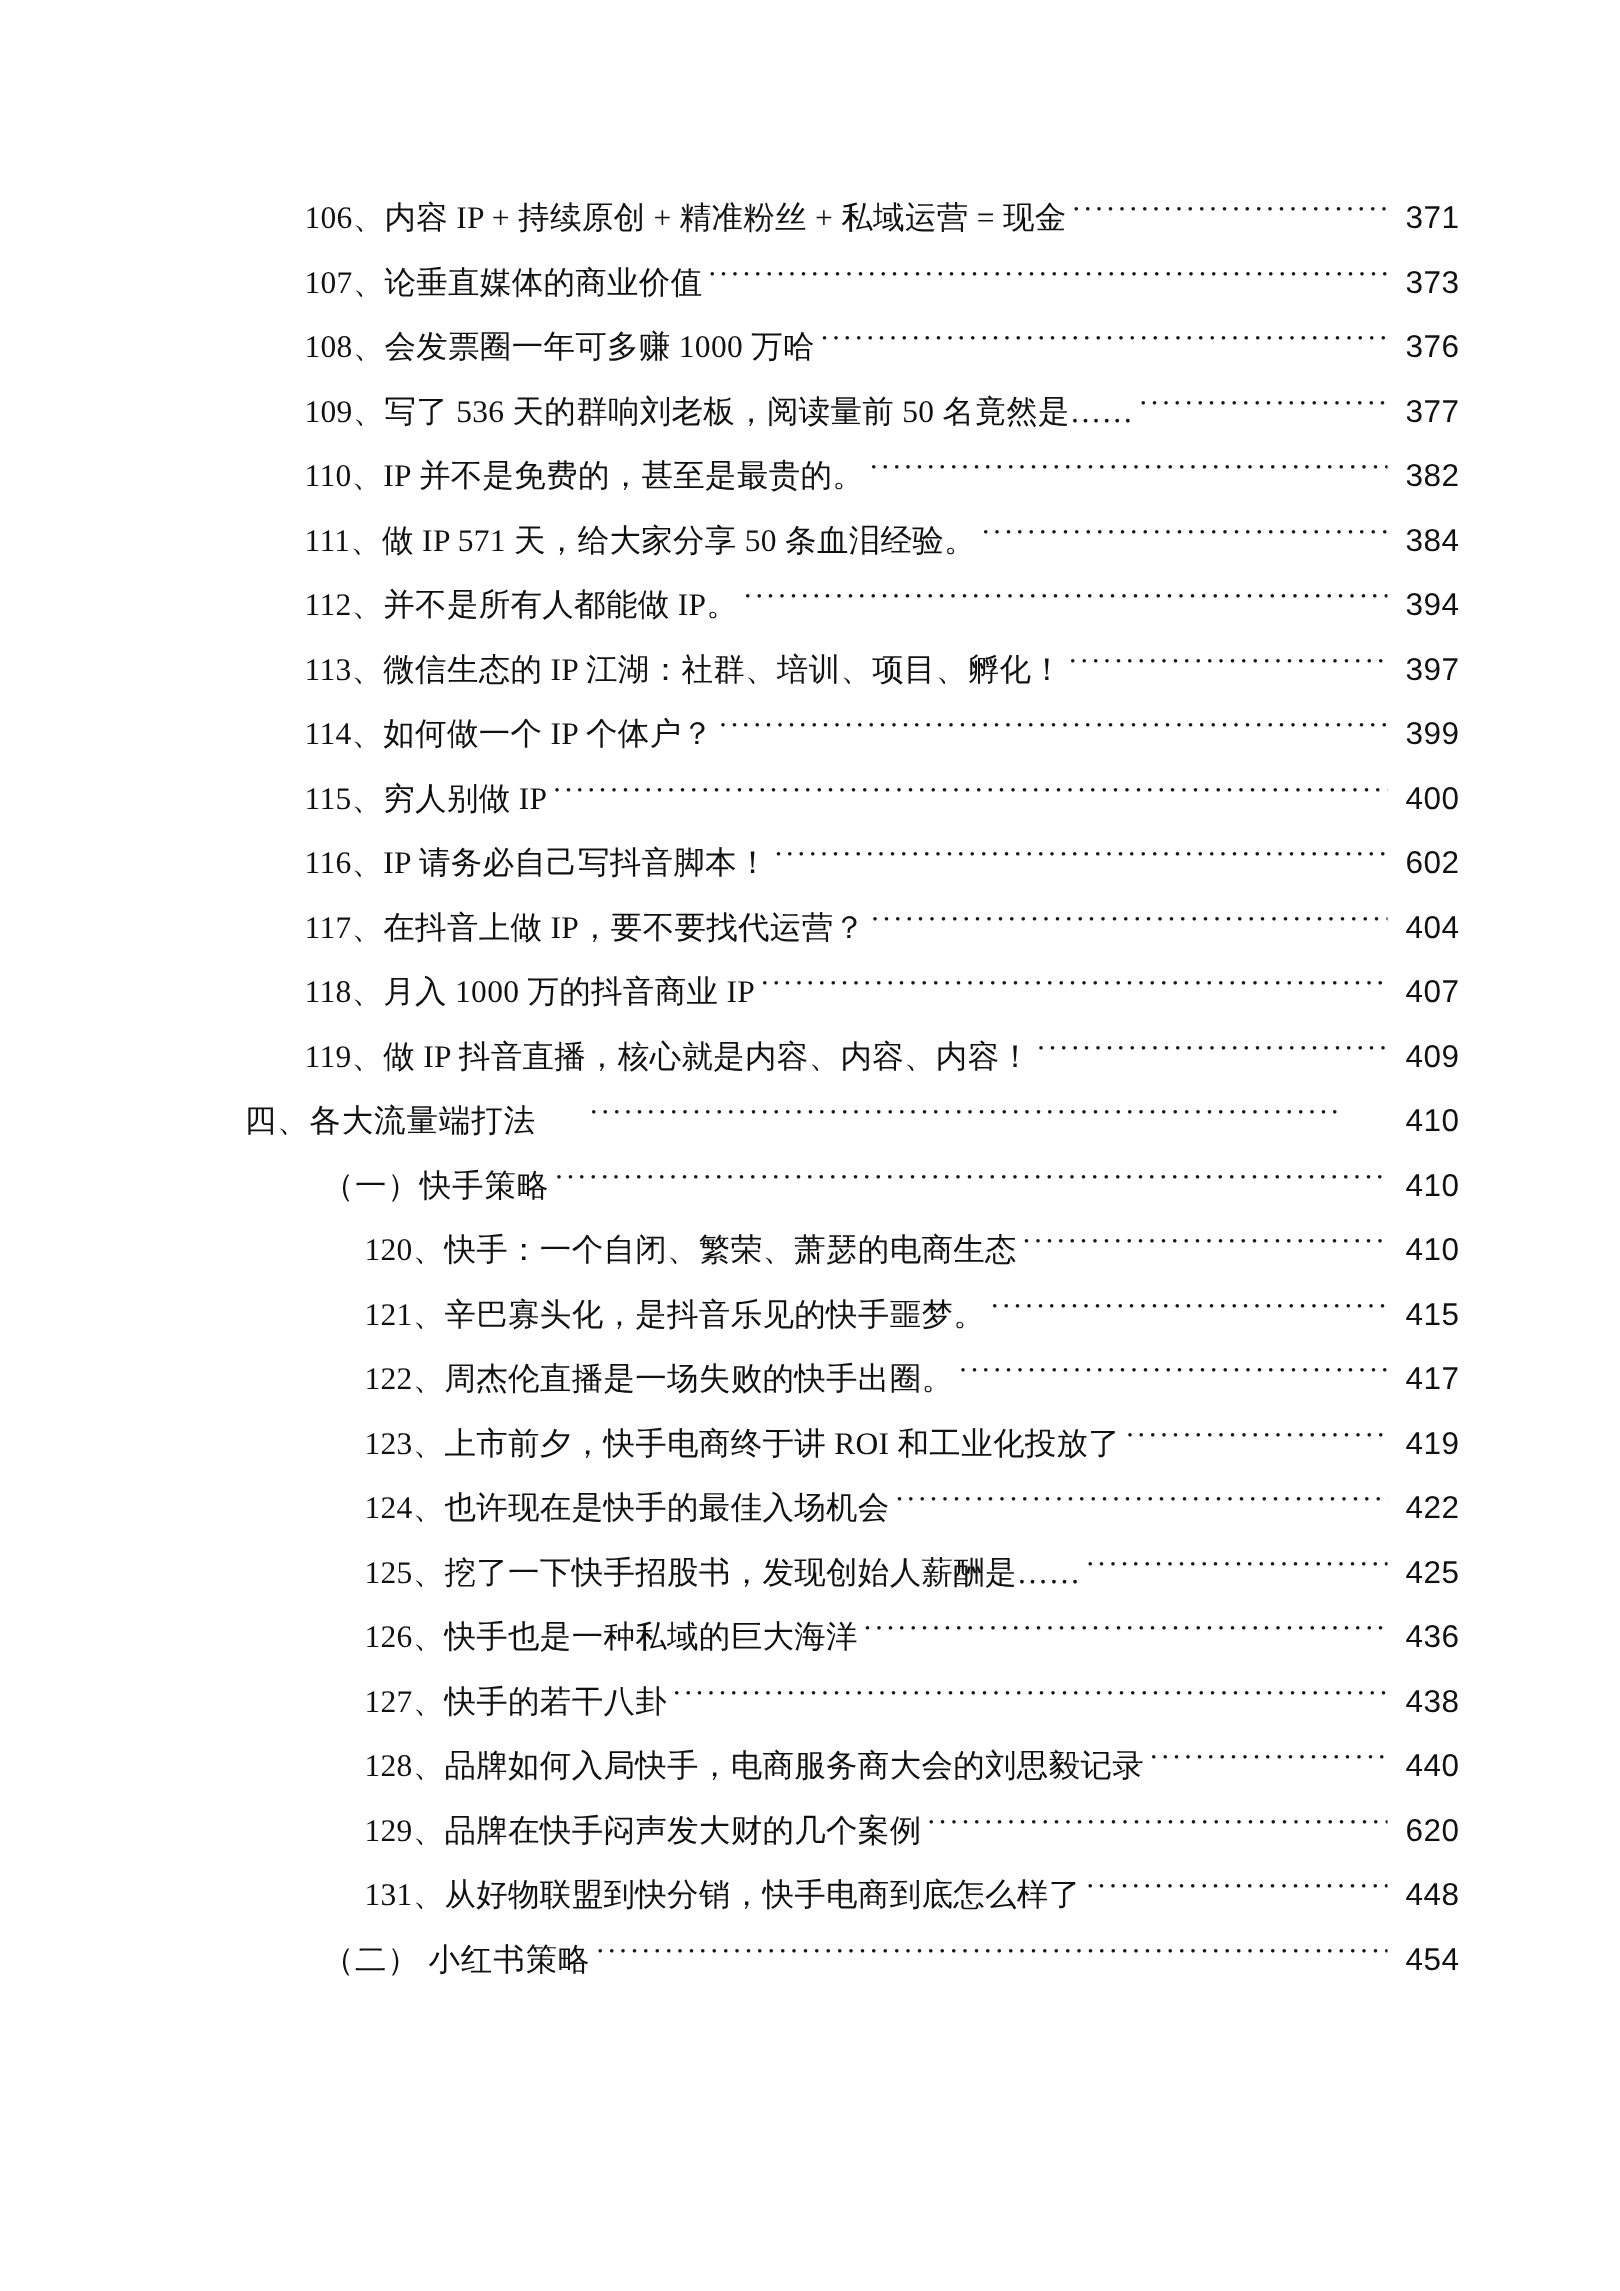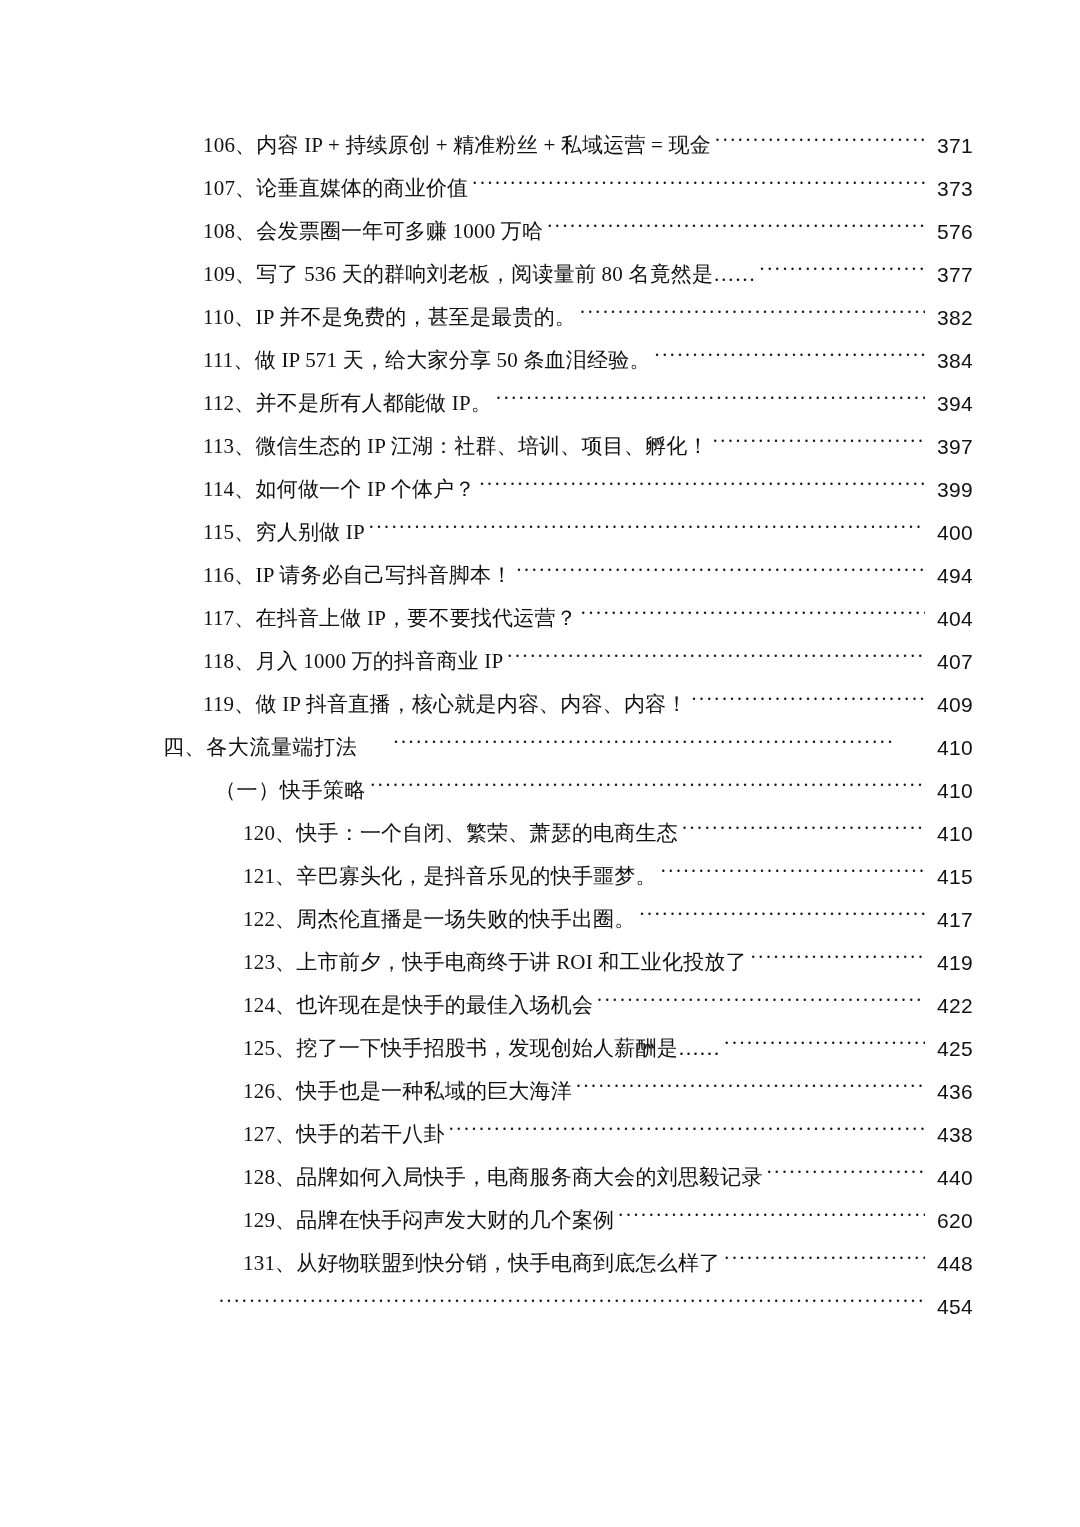--- a/index.html
+++ b/index.html
@@ -99,24 +99,24 @@
         <span class="page-num">371</span>
       </li>
       <li class="toc-entry lvl-3">
         <span class="entry-title">107、论垂直媒体的商业价值</span>
         <span class="leader"></span>
         <span class="page-num">373</span>
       </li>
       <li class="toc-entry lvl-3">
         <span class="entry-title">108、会发票圈一年可多赚 1000 万哈</span>
         <span class="leader"></span>
-        <span class="page-num">576</span>
-      </li>
-      <li class="toc-entry lvl-3">
-        <span class="entry-title">109、写了 536 天的群响刘老板，阅读量前 80 名竟然是……</span>
+        <span class="page-num">376</span>
+      </li>
+      <li class="toc-entry lvl-3">
+        <span class="entry-title">109、写了 536 天的群响刘老板，阅读量前 50 名竟然是……</span>
         <span class="leader"></span>
         <span class="page-num">377</span>
       </li>
       <li class="toc-entry lvl-3">
         <span class="entry-title">110、IP 并不是免费的，甚至是最贵的。</span>
         <span class="leader"></span>
         <span class="page-num">382</span>
       </li>
       <li class="toc-entry lvl-3">
         <span class="entry-title">111、做 IP 571 天，给大家分享 50 条血泪经验。</span>
@@ -139,21 +139,21 @@
         <span class="page-num">399</span>
       </li>
       <li class="toc-entry lvl-3">
         <span class="entry-title">115、穷人别做 IP</span>
         <span class="leader"></span>
         <span class="page-num">400</span>
       </li>
       <li class="toc-entry lvl-3">
         <span class="entry-title">116、IP 请务必自己写抖音脚本！</span>
         <span class="leader"></span>
-        <span class="page-num">494</span>
+        <span class="page-num">602</span>
       </li>
       <li class="toc-entry lvl-3">
         <span class="entry-title">117、在抖音上做 IP，要不要找代运营？</span>
         <span class="leader"></span>
         <span class="page-num">404</span>
       </li>
       <li class="toc-entry lvl-3">
         <span class="entry-title">118、月入 1000 万的抖音商业 IP</span>
         <span class="leader"></span>
         <span class="page-num">407</span>
@@ -222,17 +222,18 @@
         <span class="entry-title">129、品牌在快手闷声发大财的几个案例</span>
         <span class="leader"></span>
         <span class="page-num">620</span>
       </li>
       <li class="toc-entry lvl-4">
         <span class="entry-title">131、从好物联盟到快分销，快手电商到底怎么样了</span>
         <span class="leader"></span>
         <span class="page-num">448</span>
       </li>
       <li class="toc-entry lvl-2">
+        <span class="entry-title">（二） 小红书策略</span>
         <span class="leader"></span>
         <span class="page-num">454</span>
       </li>
     </ul>
 </div>
 
 </body></html>

